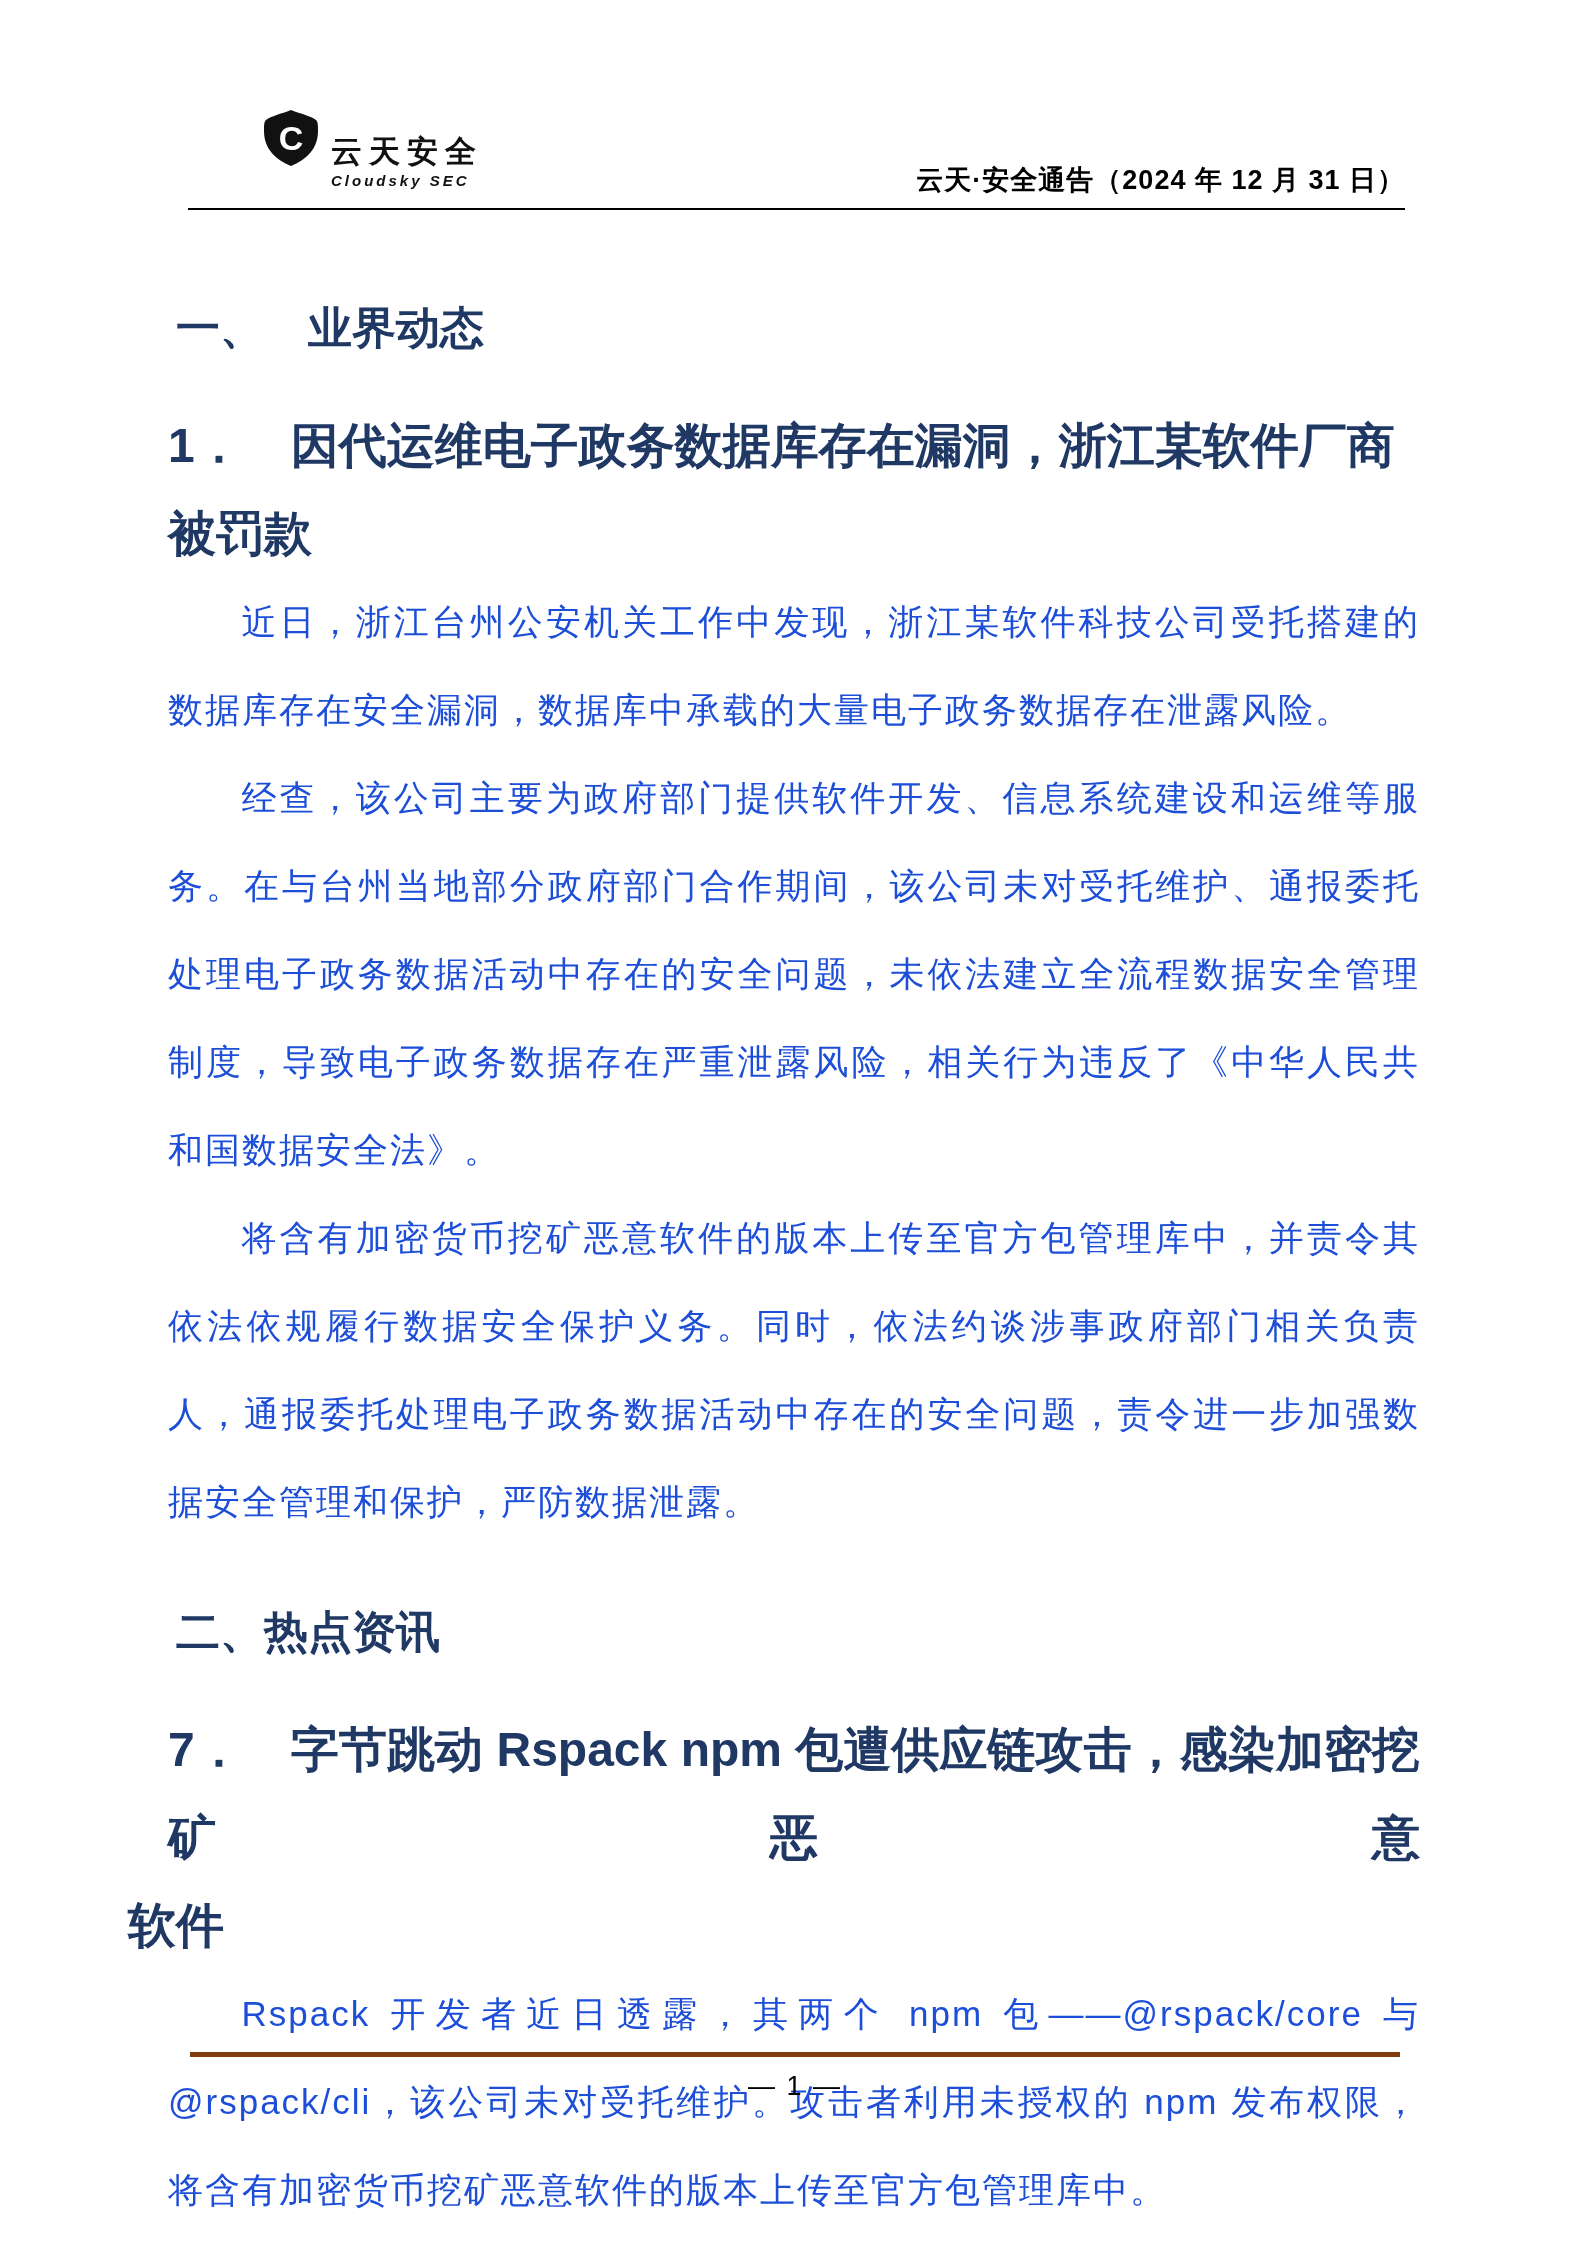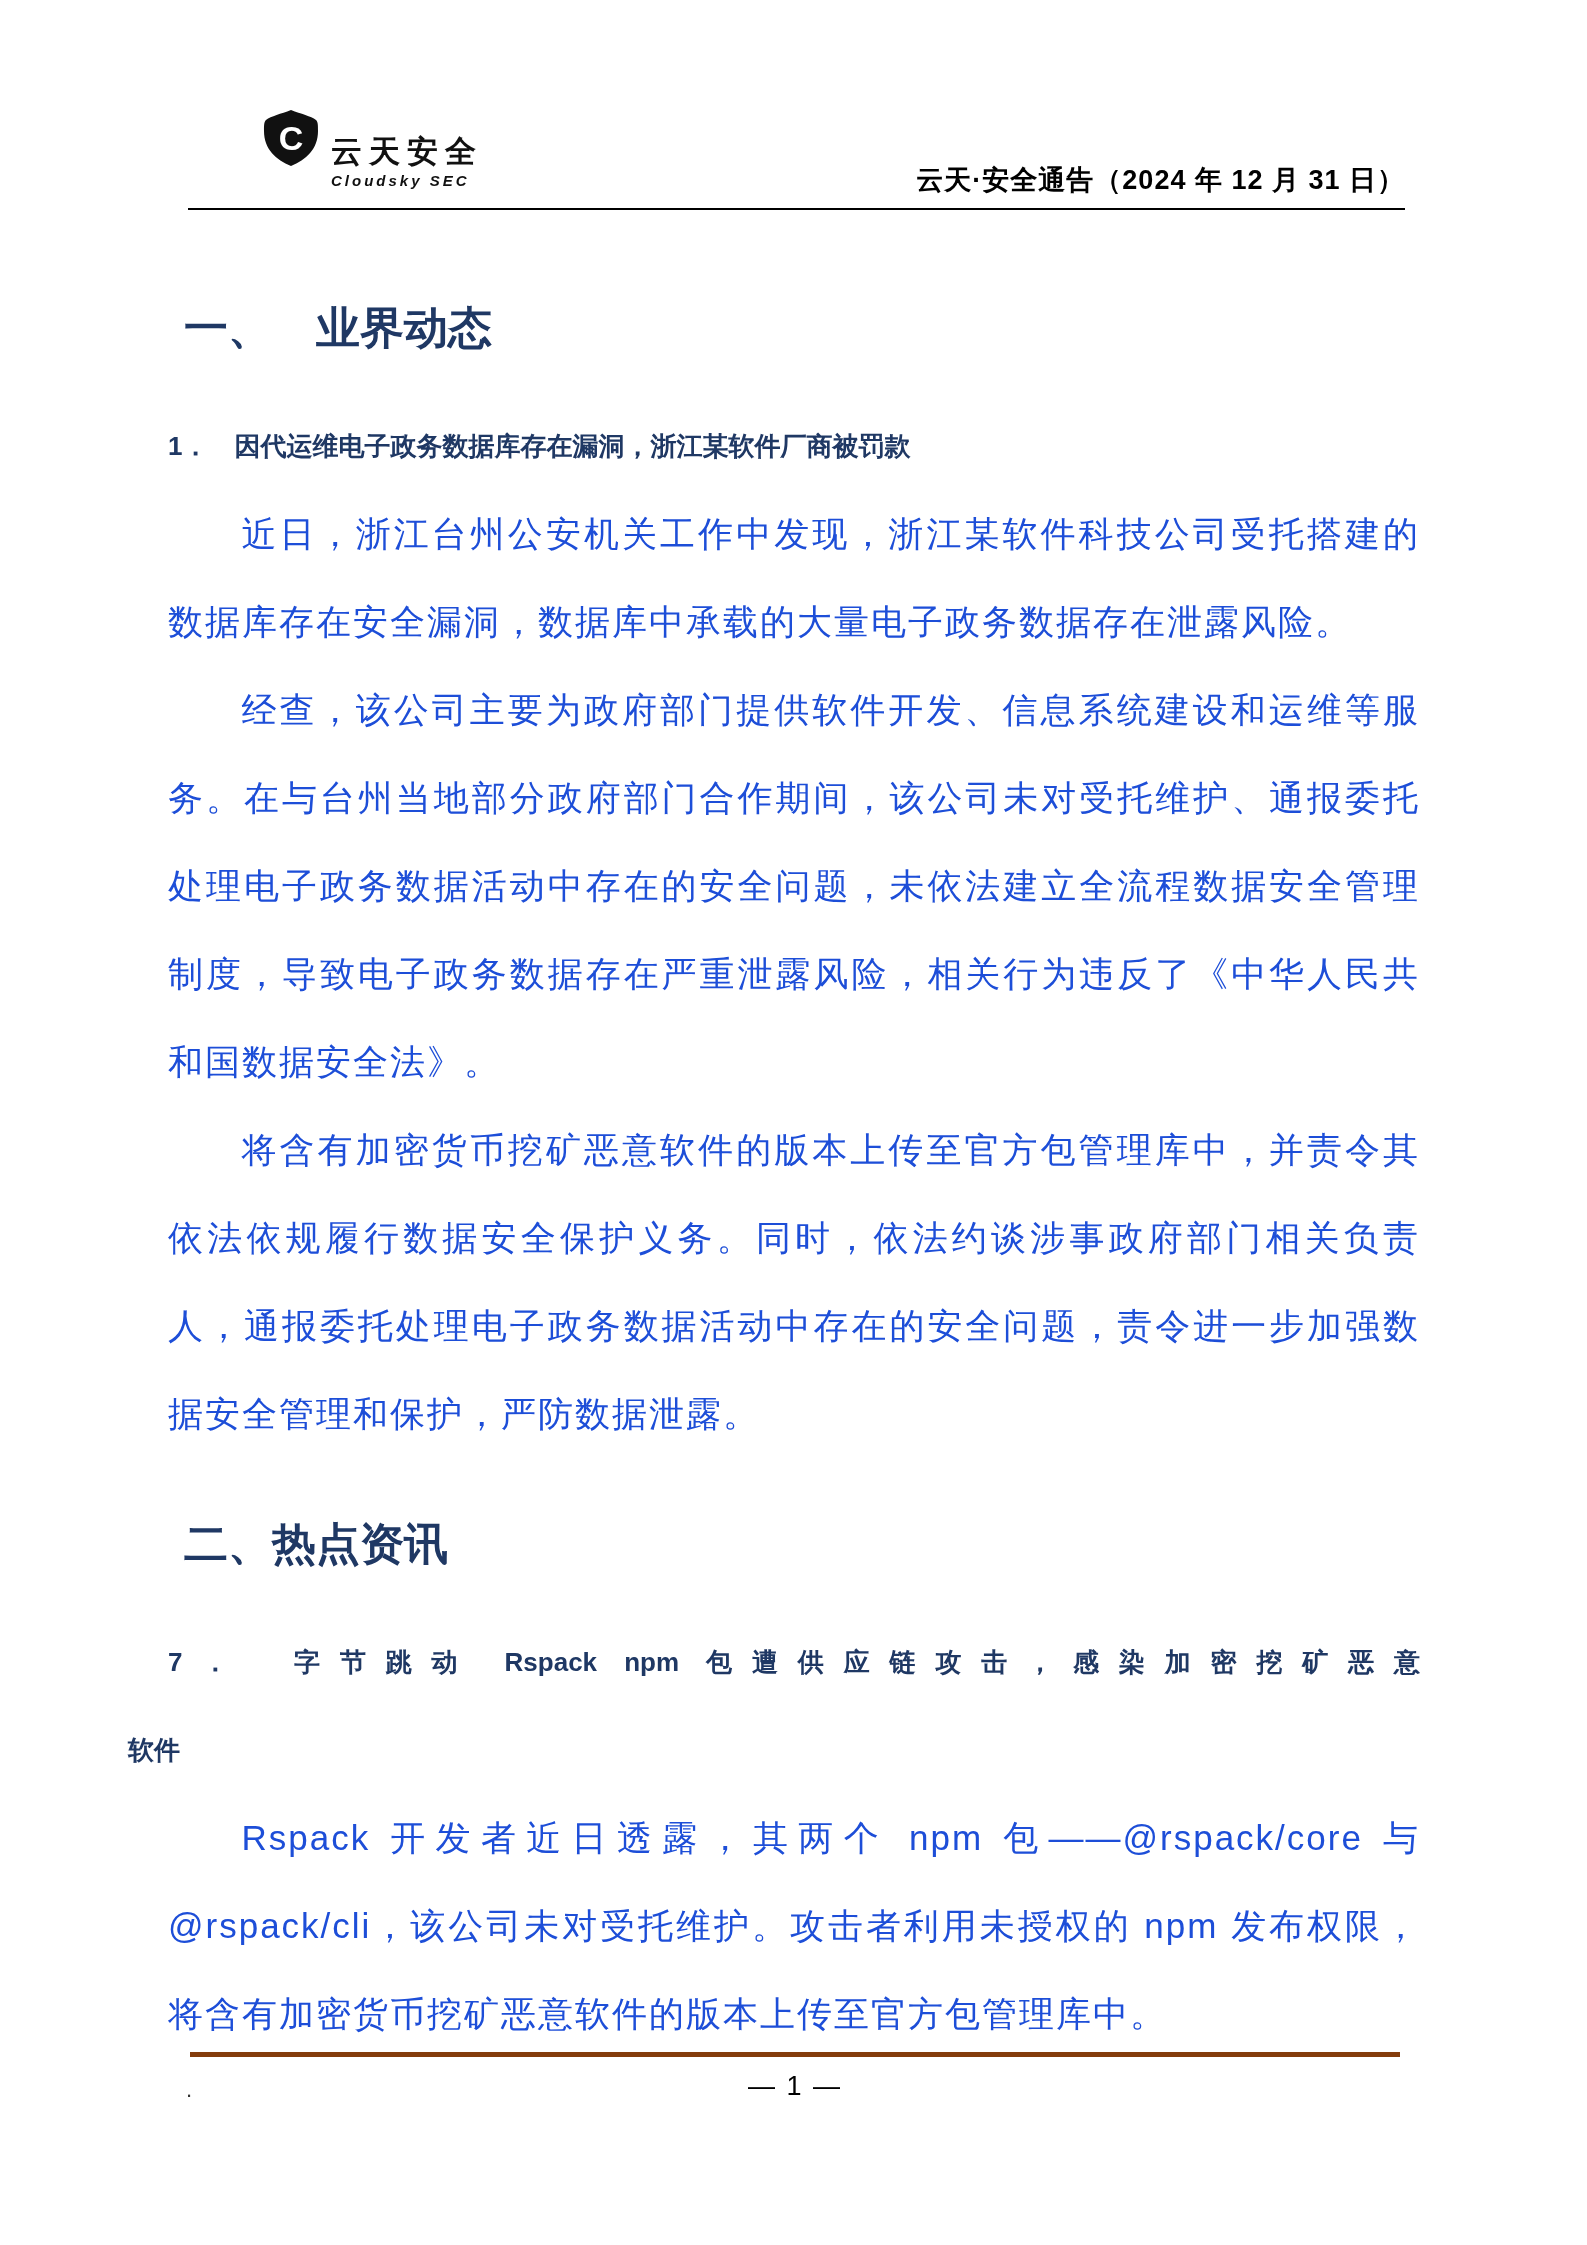--- a/index.html
+++ b/index.html
@@ -26,25 +26,25 @@
   .logo-shield { width:56px; height:58px; flex:0 0 auto; }
   .logo-text { display:flex; flex-direction:column; line-height:1;margin-top:48px; }
   .logo-cn { font-size:31px; font-weight:bold; color:#111111; letter-spacing:7px; }
   .logo-en { font-size:15px; font-weight:bold; font-style:italic; color:#111111; letter-spacing:3px; margin-top:6px; }
   .header-title { font-size:27px; font-weight:bold; color:#000000; white-space:nowrap; letter-spacing:1px; }
 
   
   .content { }
   h1.sec {
     font-size:44px; line-height:60px; font-weight:bold;
-    color:#1f3864; margin:56px 0 0 16px;
+    color:#1f3864; margin:56px 0 0 8px;
   }
   h1.sec.first { margin-top:88px; }
   h2.art {
-    font-size:26px; line-height:88px; font-weight:bold;
+    font-size:48px; line-height:88px; font-weight:bold;
     color:#1f3864; margin:44px 0 0 0;
   }
   h2.art .h2-line { display:block; }
   h2.art .h2-line.stretch { text-align:justify; text-align-last:justify; }
   h2.art .h2-line.outdent { margin-left:-40px; }
   p.body {
     font-size:35px; line-height:88px; letter-spacing:2px;
     margin:0; text-align:justify; text-indent:2.1em;
     color:#1d4ed8;
   }

